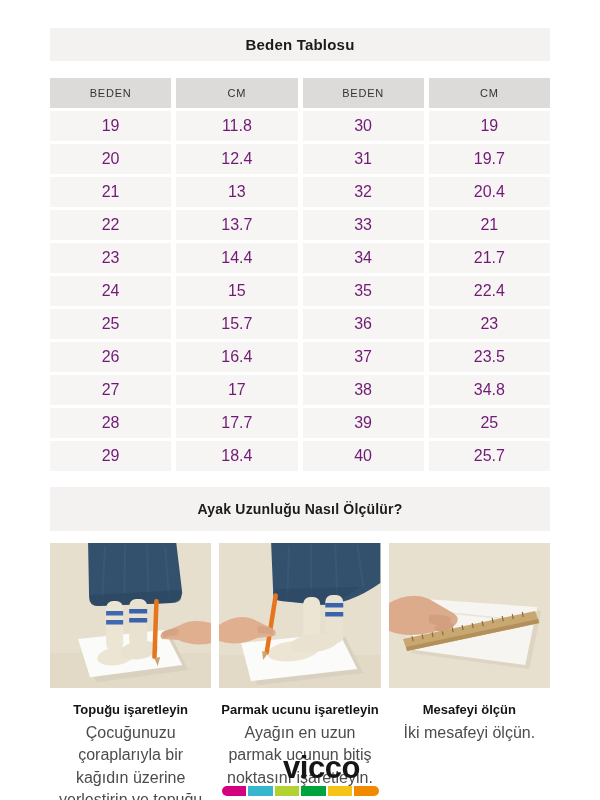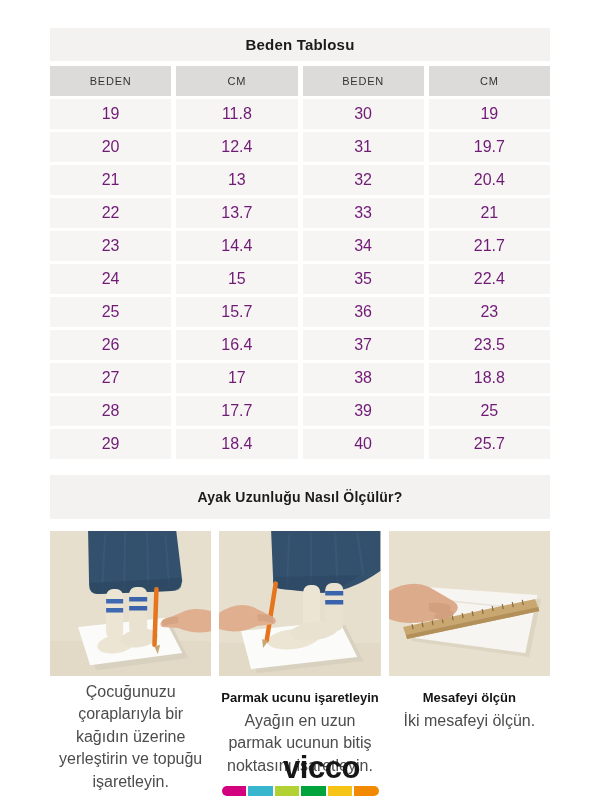--- a/index.html
+++ b/index.html
@@ -24,21 +24,21 @@
     display: flex;
     align-items: center;
     justify-content: center;
     font-weight: 700;
     font-size: 15px;
     color: #1b1b1b;
     letter-spacing: .2px;
   }
 
   .size-grid {
-    margin-top: 5px;
+    margin-top: 17px;
     display: grid;
     grid-template-columns: repeat(4, 1fr);
     gap: 3px 5px;
   }
   .trow { display: contents; }
   .cell {
     height: 30px;
     background: #f6f5f4;
     display: flex;
     align-items: center;
@@ -171,21 +171,21 @@
       <div class="trow">
         <div class="cell">26</div>
         <div class="cell">16.4</div>
         <div class="cell">37</div>
         <div class="cell">23.5</div>
       </div>
       <div class="trow">
         <div class="cell">27</div>
         <div class="cell">17</div>
         <div class="cell">38</div>
-        <div class="cell">18.8</div>
+        <div class="cell">34.8</div>
       </div>
       <div class="trow">
         <div class="cell">28</div>
         <div class="cell">17.7</div>
         <div class="cell">39</div>
         <div class="cell">25</div>
       </div>
       <div class="trow">
         <div class="cell">29</div>
         <div class="cell">18.4</div>
@@ -217,20 +217,21 @@
             <rect x="79" y="66" width="18" height="4.5" fill="#3a63ab"></rect>
             <rect x="79" y="75" width="18" height="4.5" fill="#3a63ab"></rect>
             <ellipse cx="66" cy="113" rx="19" ry="9" fill="#ece5d3" transform="rotate(-9 66 113)"></ellipse>
             <ellipse cx="89" cy="107" rx="19" ry="9" fill="#e9e2d0" transform="rotate(-9 89 107)"></ellipse>
             <rect x="103" y="56" width="4.5" height="60" rx="2" fill="#e6751f" transform="rotate(2 105 86)"></rect>
             <polygon points="104,115 110,114 107.5,123" fill="#c9a771"></polygon>
             <path d="M161 80 Q142 75 130 82 L113 89 Q108 92 112 96 L128 97 Q144 104 161 100 Z" fill="#dfaf90"></path>
             <path d="M112 89 Q120 85 128 86 L128 92 Q119 93 113 95 Z" fill="#d6a383"></path>
           </svg>
         </div>
+        <div class="step-heading">Topuğu işaretleyin</div>
         <div class="step-desc">Çocuğunuzu çoraplarıyla bir kağıdın üzerine yerleştirin ve topuğu işaretleyin.</div>
       </div>
 
       <div class="step">
         <div class="photo">
           <svg viewBox="0 0 161 145" preserveAspectRatio="xMidYMid slice">
             <rect width="161" height="145" fill="#e7dfce"></rect>
             <rect x="0" y="112" width="161" height="33" fill="#e2d9c6"></rect>
             <polygon points="28,104 126,94 144,130 38,142" fill="#d8d1bf"></polygon>
             <polygon points="22,100 120,90 138,126 32,138" fill="#fbfbfa"></polygon>

